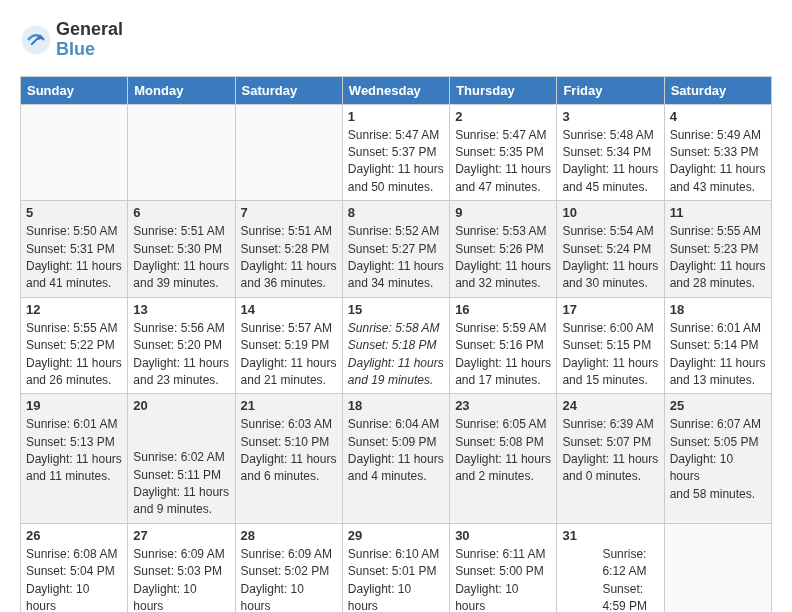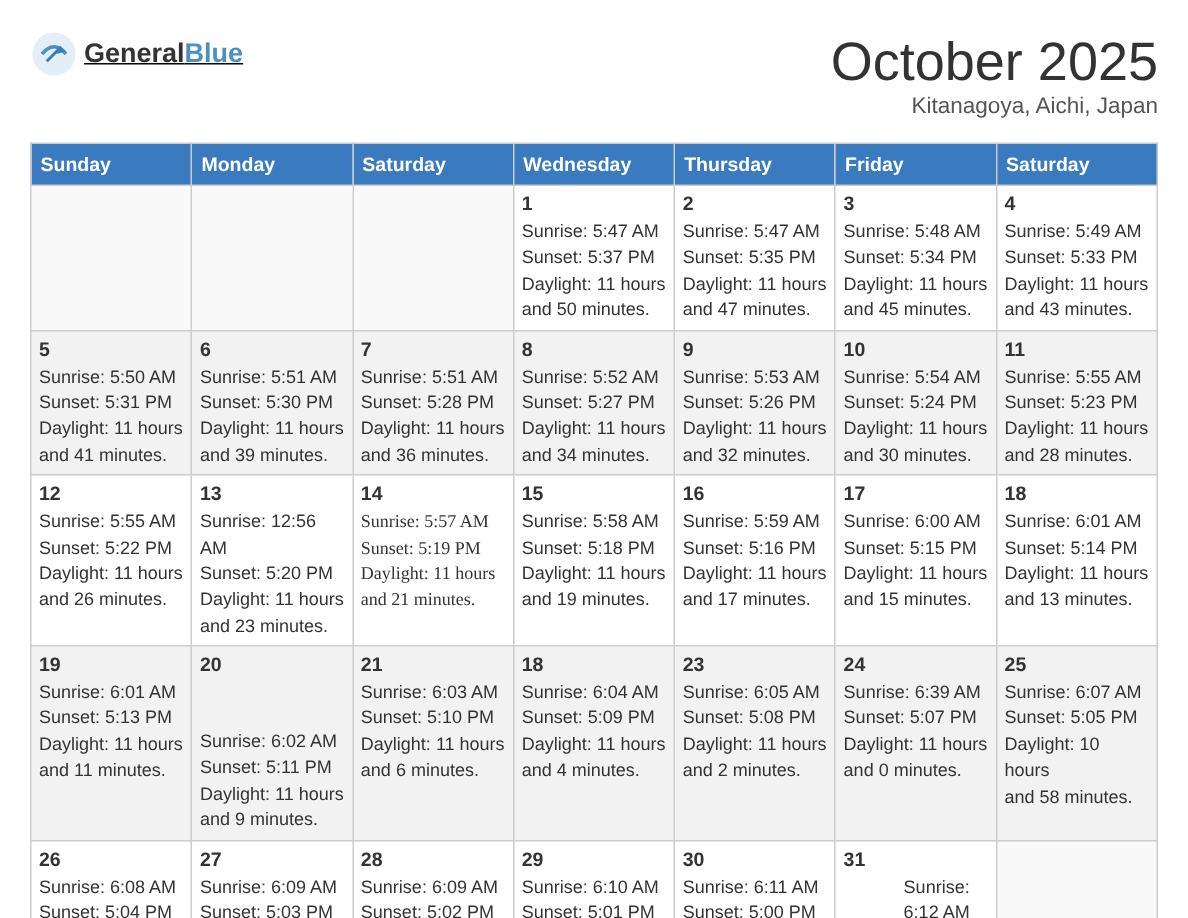--- a/index.html
+++ b/index.html
@@ -15,23 +15,22 @@
       justify-content: space-between;
       align-items: flex-start;
       margin-bottom: 16px;
     }
     .logo {
       display: flex;
       align-items: center;
     }
     .logo-text {
       display: flex;
-      flex-direction: row;
+      flex-direction: column;
       line-height: 1.1;
-      text-decoration: underline;
     }
     .logo-general {
       font-size: 18px;
       font-weight: bold;
       color: #333;
     }
     .logo-blue {
       font-size: 18px;
       font-weight: bold;
       color: #4a90c4;
@@ -103,24 +102,20 @@
       <circle cx="20" cy="20" r="18" fill="#4a90c4" opacity="0.15"></circle>
       <path d="M10 20 Q20 8 30 20" stroke="#4a90c4" stroke-width="3" fill="none"></path>
       <path d="M14 26 L26 14" stroke="#3a7abf" stroke-width="2.5"></path>
       <path d="M26 14 L30 18 L22 20 Z" fill="#3a7abf"></path>
     </svg>
     <div class="logo-text">
       <span class="logo-general">General</span>
       <span class="logo-blue">Blue</span>
     </div>
   </div>
-  <div class="title-block">
-    <div class="month-title">October 2025</div>
-    <div class="location">Kitanagoya, Aichi, Japan</div>
-  </div>
 </div>
 
 <table>
   <thead>
     <tr>
     <th>Sunday</th>
         <th>Monday</th>
         <th>Saturday</th>
         <th>Wednesday</th>
         <th>Thursday</th>
@@ -216,35 +211,35 @@
       <tr>
         <td>
           <span class="day-num">12</span>
           <div class="day-info" style="white-space: pre-line;">Sunrise: 5:55 AM
 Sunset: 5:22 PM
 Daylight: 11 hours
 and 26 minutes.</div>
         </td>
         <td>
           <span class="day-num">13</span>
-          <div class="day-info" style="white-space: pre-line;">Sunrise: 12:56 AM
+          <div class="day-info" style="white-space: pre-line;">Sunrise: 5:56 AM
 Sunset: 5:20 PM
 Daylight: 11 hours
 and 23 minutes.</div>
         </td>
         <td>
           <span class="day-num">14</span>
-          <div class="day-info" style="white-space: pre-line; font-family: Liberation Serif, serif;">Sunrise: 5:57 AM
+          <div class="day-info" style="white-space: pre-line;">Sunrise: 5:57 AM
 Sunset: 5:19 PM
 Daylight: 11 hours
 and 21 minutes.</div>
         </td>
         <td>
           <span class="day-num">15</span>
-          <div class="day-info" style="white-space: pre-line;">Sunrise: 5:58 AM
+          <div class="day-info" style="white-space: pre-line; font-style: italic;">Sunrise: 5:58 AM
 Sunset: 5:18 PM
 Daylight: 11 hours
 and 19 minutes.</div>
         </td>
         <td>
           <span class="day-num">16</span>
           <div class="day-info" style="white-space: pre-line;">Sunrise: 5:59 AM
 Sunset: 5:16 PM
 Daylight: 11 hours
 and 17 minutes.</div>

